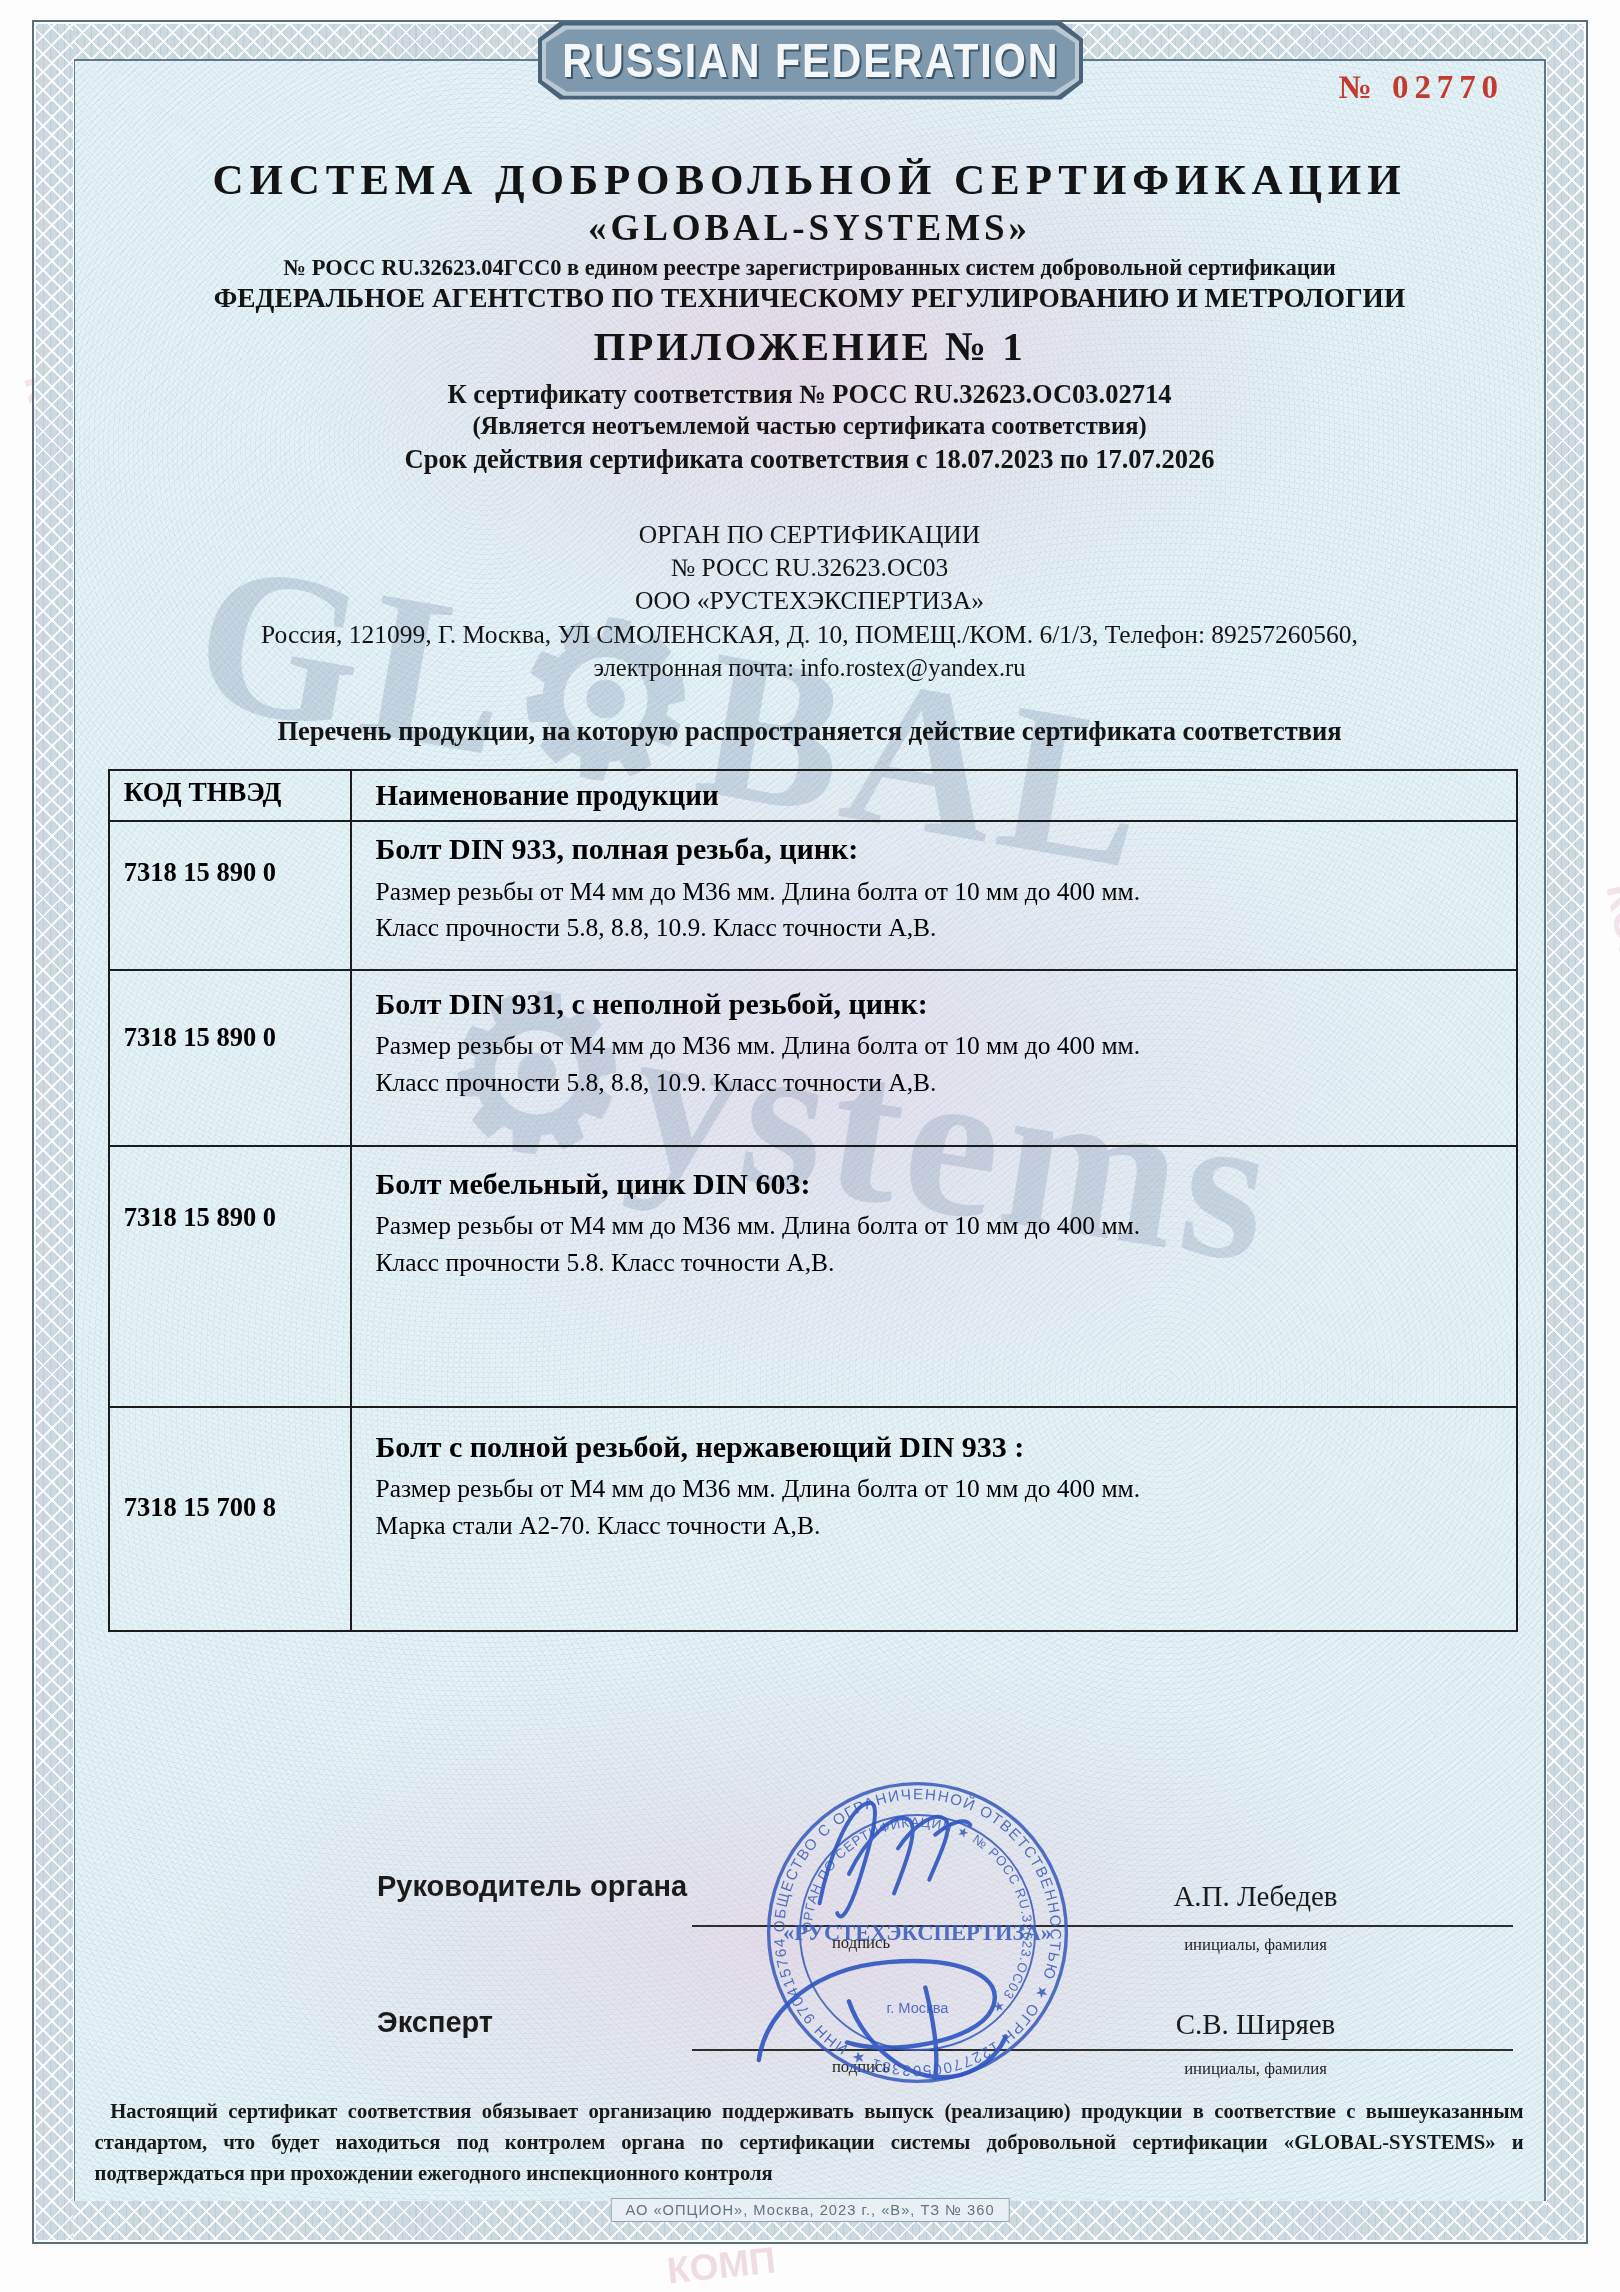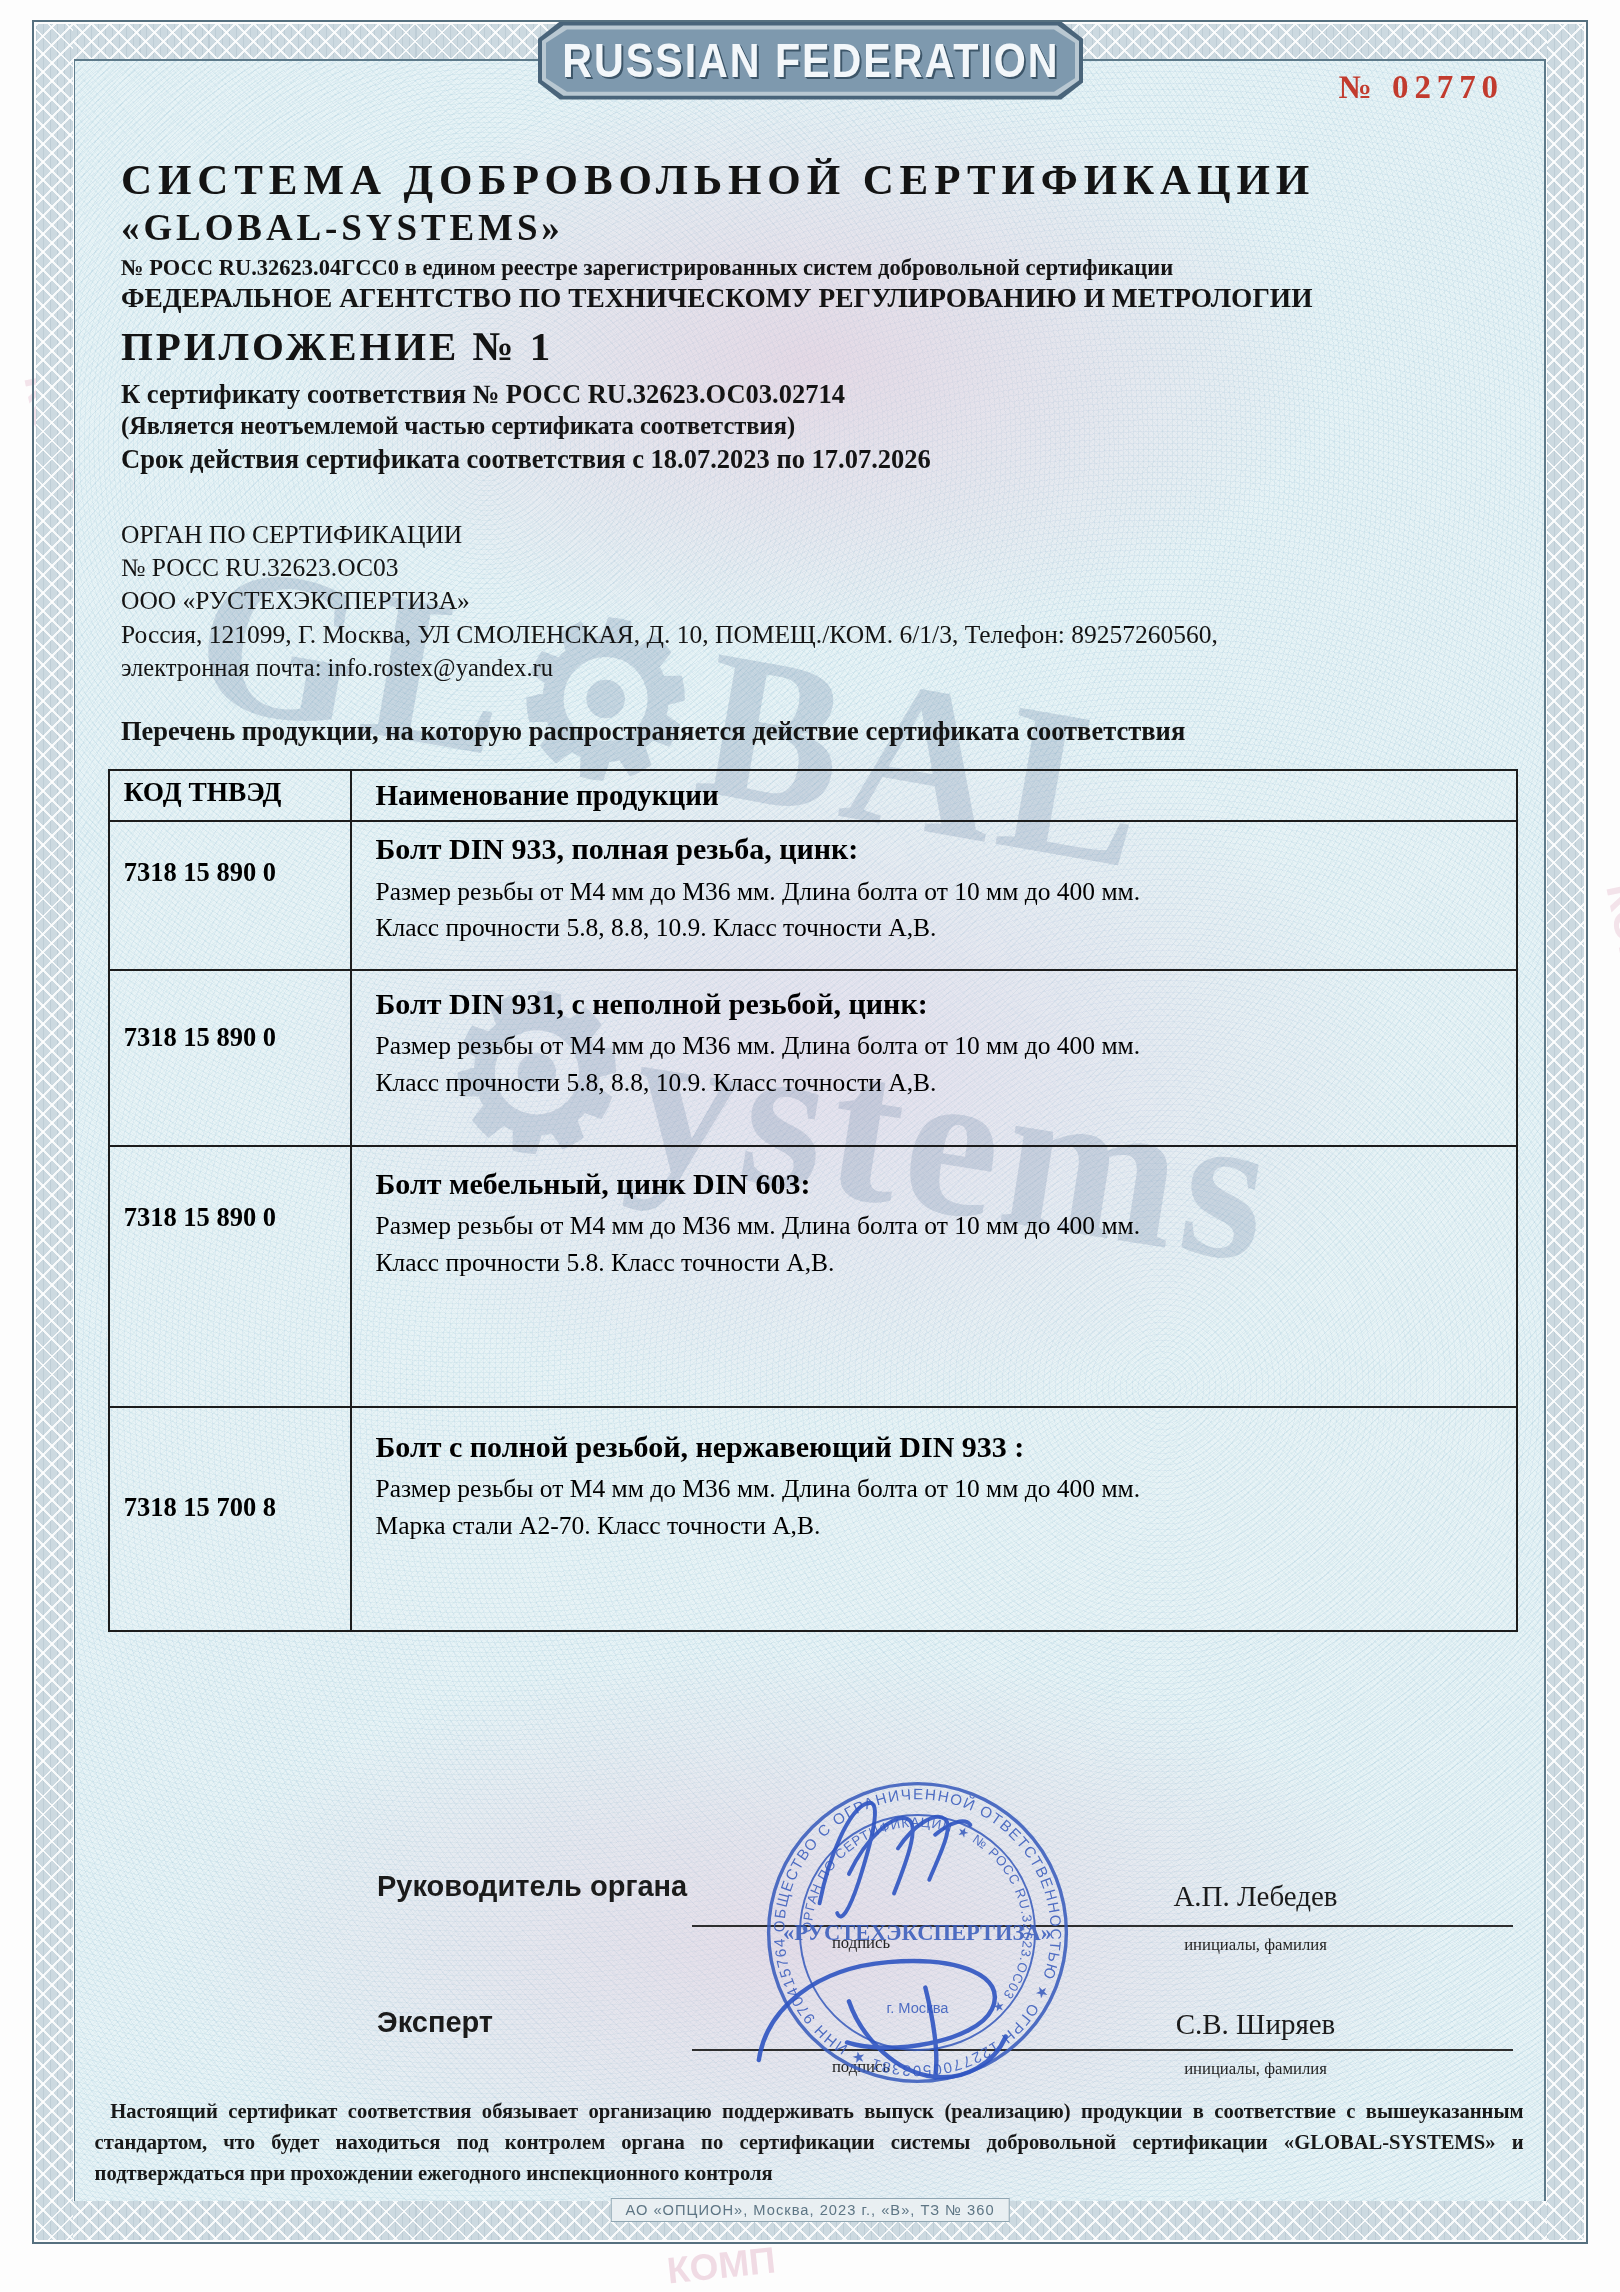--- a/index.html
+++ b/index.html
@@ -36,21 +36,21 @@
     clip-path:polygon(4% 0,96% 0,100% 22%,100% 78%,96% 100%,4% 100%,0 78%,0 22%);background:#49647a;}
   .badge .b2{position:absolute;inset:3.9px;clip-path:polygon(4% 0,96% 0,100% 22%,100% 78%,96% 100%,4% 100%,0 78%,0 22%);background:#b9c8d2;}
   .badge .b3{position:absolute;inset:7.8px;clip-path:polygon(4% 0,96% 0,100% 22%,100% 78%,96% 100%,4% 100%,0 78%,0 22%);background:#7e99ae;
     display:flex;align-items:center;justify-content:center;}
   .badge-text{font-family:"Liberation Sans",sans-serif;font-weight:bold;font-size:43px;color:#f3f7fa;
     letter-spacing:2px;transform:scaleY(1.12) scaleX(.96);text-shadow:2px 2px 0 #3d5669,1px 1px 0 #3d5669;white-space:nowrap;}
 
   .serial{position:absolute;right:116px;top:69px;z-index:6;font-weight:bold;font-size:33px;color:#c23b2e;letter-spacing:5.9px;}
 
   
-  .c{position:absolute;left:0;width:100%;text-align:left;color:#141414;z-index:3;margin-left:46px;}
+  .c{position:absolute;left:0;width:100%;text-align:center;color:#141414;z-index:3;}
   .t-system{top:94px;font-size:43px;font-weight:bold;letter-spacing:5.9px;}
   .t-sysname{top:145px;font-size:37px;font-weight:bold;letter-spacing:3.9px;}
   .t-registry{top:194px;font-size:22.5px;font-weight:bold;}
   .t-agency{top:222px;font-size:27.4px;font-weight:bold;}
   .t-appendix{top:261px;font-size:41px;font-weight:bold;letter-spacing:2.9px;}
   .t-certref{top:318px;font-size:26.5px;font-weight:bold;}
   .t-integral{top:351px;font-size:24.5px;font-weight:bold;}
   .t-validity{top:383px;font-size:26.5px;font-weight:bold;}
   .t-orghdr{top:459px;font-size:25.5px;}
   .t-orgnum{top:492px;font-size:25.5px;}

